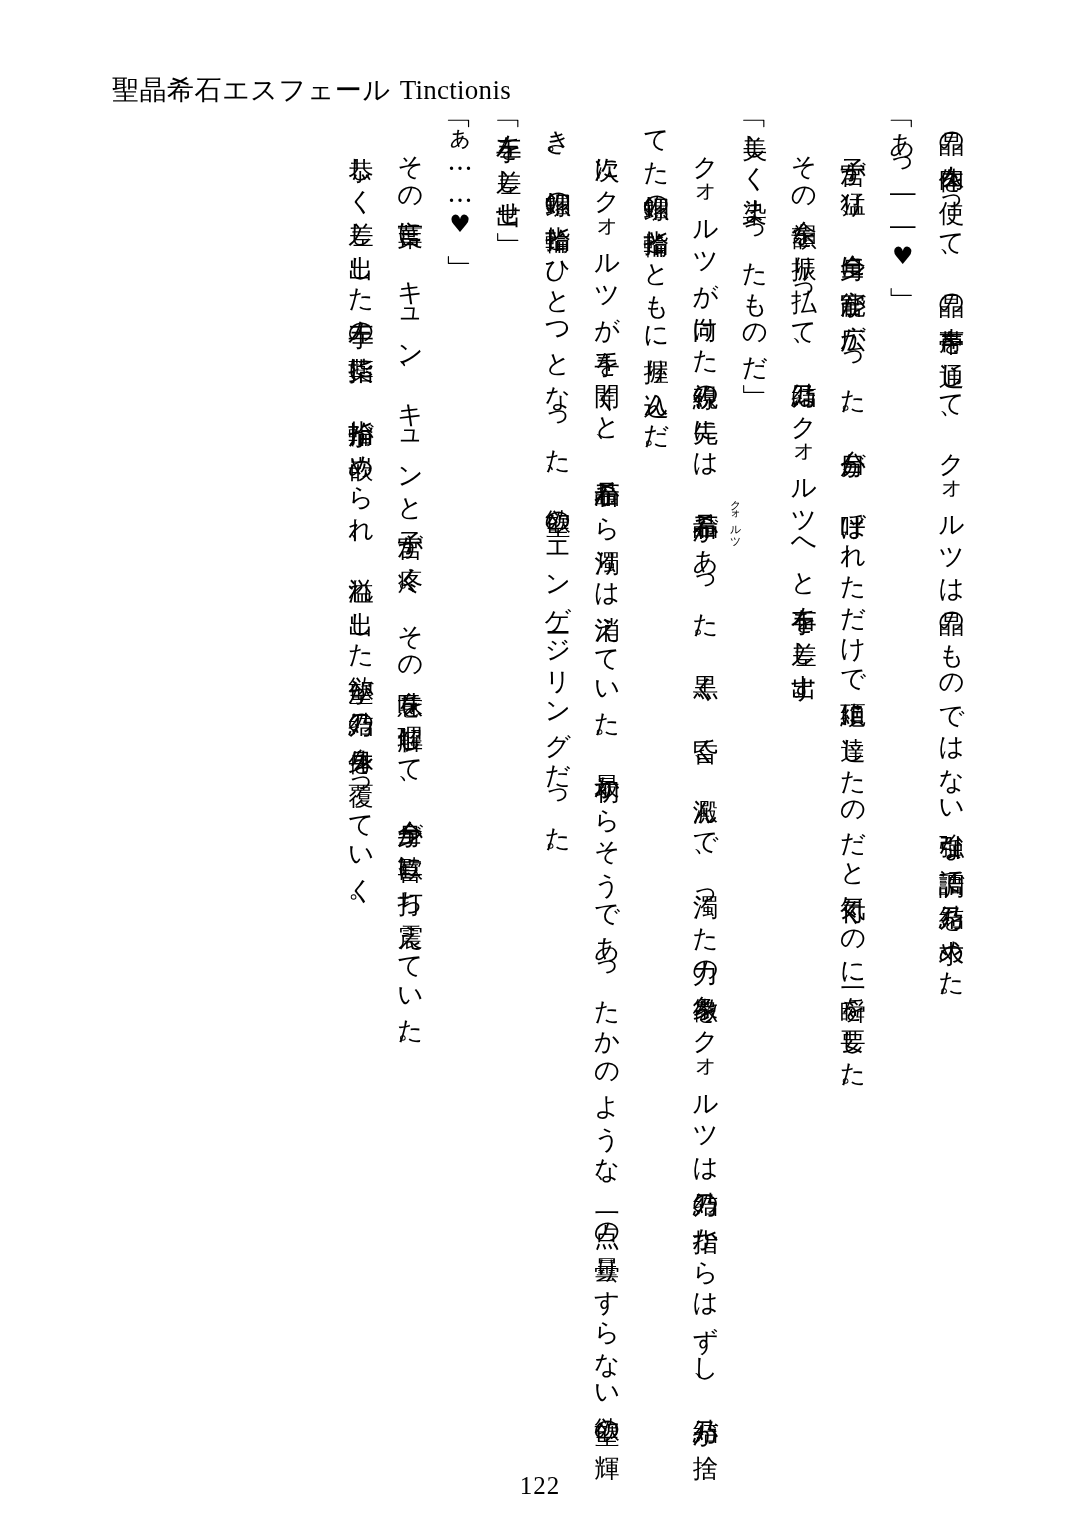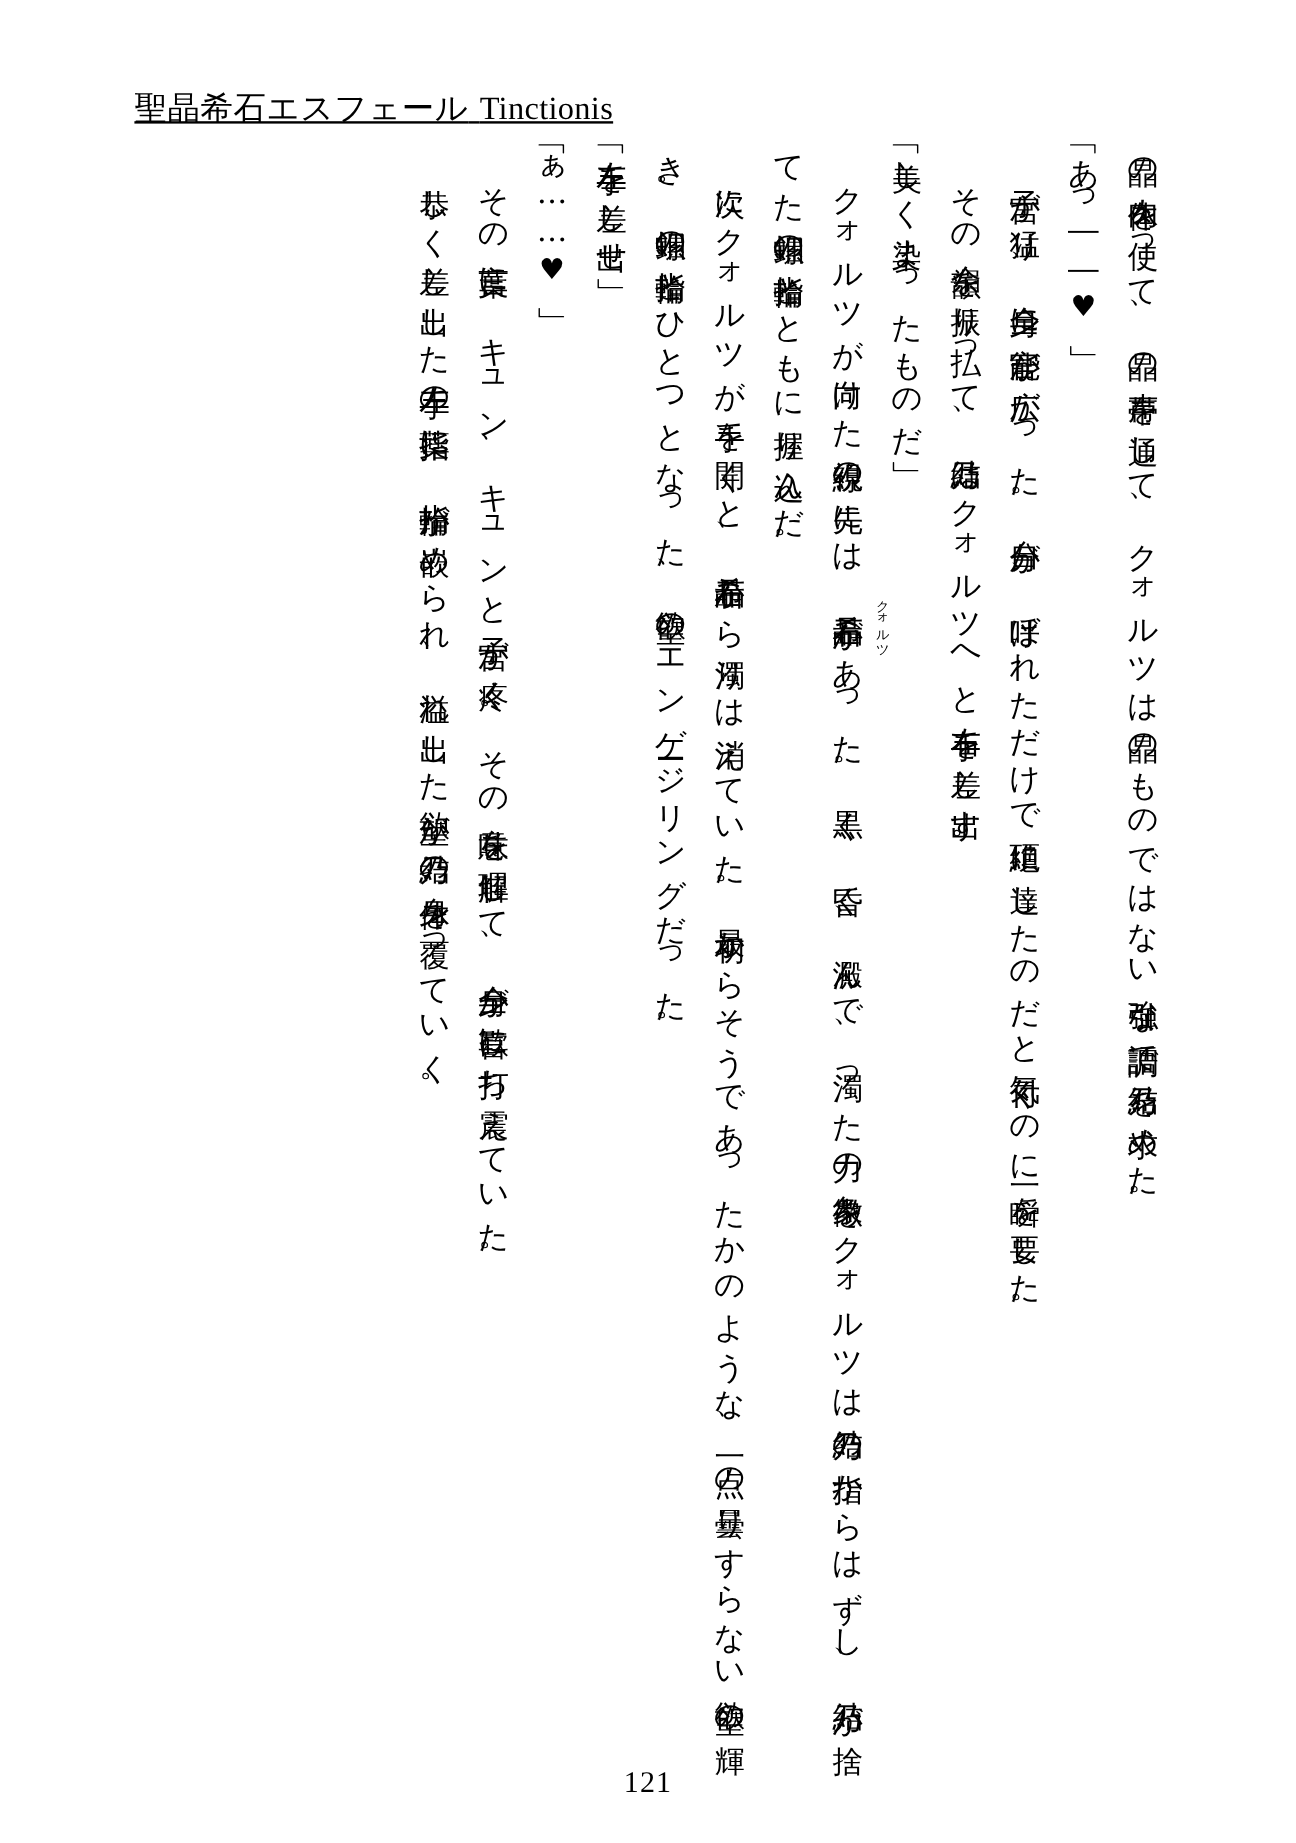--- a/index.html
+++ b/index.html
@@ -22,21 +22,20 @@
   }
   
   .header {
     position: absolute;
     top: 72px;
     left: 112px;
     font-size: 27px;
     letter-spacing: 0.02em;
     white-space: nowrap;
     font-family: "DejaVu Serif", "Liberation Serif", serif;
-    text-decoration: underline;
   }
   .header .latin {
     font-family: "Liberation Serif", "DejaVu Serif", serif;
     letter-spacing: 0.01em;
   }
   
   .body-block {
     position: absolute;
     top: 112px;
     right: 104px;
@@ -107,15 +106,15 @@
       <p class="ind">その余韻を振り払って、結乃はクォルツへと右手を差し出す。</p>
       <p>「美しく染まったものだ」</p>
       <p class="ind">クォルツが向けた視線の先には<span class="ruby-wrap">希晶石<span class="rt">クォルツ</span></span>があった。黒く、昏く、澱んで、濁った力の象徴をクォルツは結乃の指からはずし、結乃が捨てた螺鈿の指輪とともに握り込んだ。</p>
       <p class="ind">次にクォルツが手を開くと、希晶石から濁りは消えていた。最初からそうであったかのような、一点の曇りすらない欲望の輝き。螺鈿の指輪とひとつとなった、欲望のエンゲージリングだった。</p>
       <p>「左手を差し出せ」</p>
       <p>「ぁ……<span class="heart">♥</span>」</p>
       <p class="ind">その言葉に、キュン、キュンと子宮が疼く。その意味を理解して、全身が歓喜に打ち震えていた。</p>
       <p class="ind">恭しく差し出した左手の薬指に、指輪が嵌められ、溢れ出した欲望が結乃の身体を覆っていく。</p>
     </div>
 
-  <div class="folio">121</div>
+  <div class="folio">122</div>
 
 </div>
 
 </body></html>

